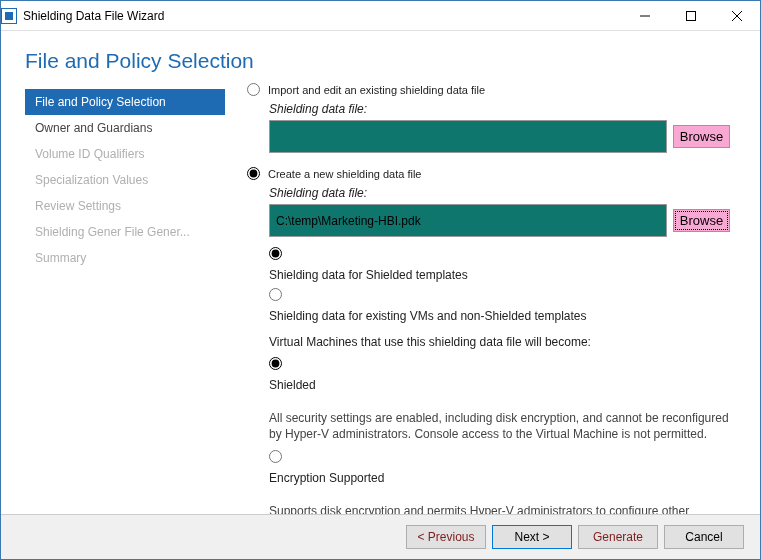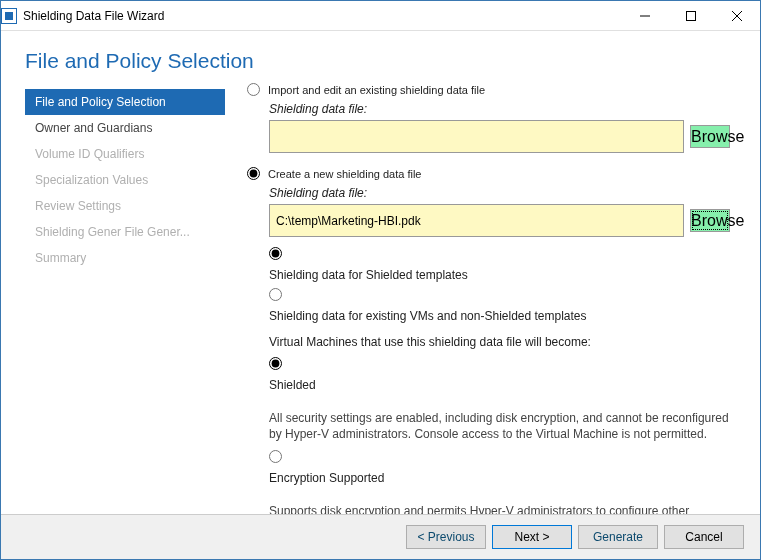--- a/index.html
+++ b/index.html
@@ -17,32 +17,32 @@
 .side-item { padding: 6px 10px; font-size: 12px; color: #b0b0b0; white-space: nowrap; overflow: hidden; text-overflow: ellipsis; }
 .side-item.active { background: #1e6ab3; color: #fff; }
 .side-item.enabled { color: #444; }
 .content { flex: 1; padding: 0 30px 10px 22px; font-size: 12px; color: #222; overflow-y: auto; }
 .section { margin-bottom: 14px; }
 .opt-row { display: flex; align-items: center; gap: 8px; margin-bottom: 6px; }
 .opt-title { font-size: 11px; font-weight: 400; color: #222; }
 .subblock { padding-left: 22px; }
 .field-label { margin: 4px 0 4px 0; display: block; font-style: italic; }
 .field-row { display: flex; gap: 6px; align-items: center; margin-bottom: 10px; }
-.text-input { flex: 1; height: 33px; border: 1px solid #999; padding: 2px 6px; font-size: 12px; background: #fef9c3; }
-.browse-btn { width: 40px; height: 23px; border: 1px solid #999; background: #86efac; font-size: 16px; cursor: default; }
+.text-input { flex: 1; height: 33px; border: 1px solid #999; padding: 2px 6px; font-size: 12px; background: #0f766e; }
+.browse-btn { width: 57px; height: 23px; border: 1px solid #999; background: #f9a8d4; font-size: 13px; cursor: default; }
 .browse-btn.focused { outline: 1px dotted #000; outline-offset: -3px; }
 input[type=radio] { width: 13px; height: 13px; accent-color: #000; }
 .radio-line { display: flex; align-items: flex-start; gap: 8px; margin-bottom: 6px; flex-direction: column; }
 .radio-line .rl-body { flex: 1; }
 .rl-label { font-size: 12px; }
 .rl-desc { font-size: 12px; color: #444; margin-top: 18px; line-height: 1.35; }
 .vm-intro { margin: 8px 0 8px 0; }
 .footer { border-top: 1px solid #ccc; padding: 10px 16px; display: flex; justify-content: flex-end; gap: 6px; background: #f0f0f0; }
 .footer-btn { min-width: 80px; height: 24px; border: 1px solid #adadad; background: #e1e1e1; font-size: 12px; cursor: default; }
-.footer-btn.disabled { color: #0c4a6e; }
+.footer-btn.disabled { color: #7f1d1d; }
 .footer-btn.primary { border: 1px solid #0078d7; }
 svg { display: block; }
 </style>
 </head>
 <body>
 
 <div class="titlebar">
   <div class="titlebar-icon">
       <div class="titlebar-icon-inner"></div>
     </div>

